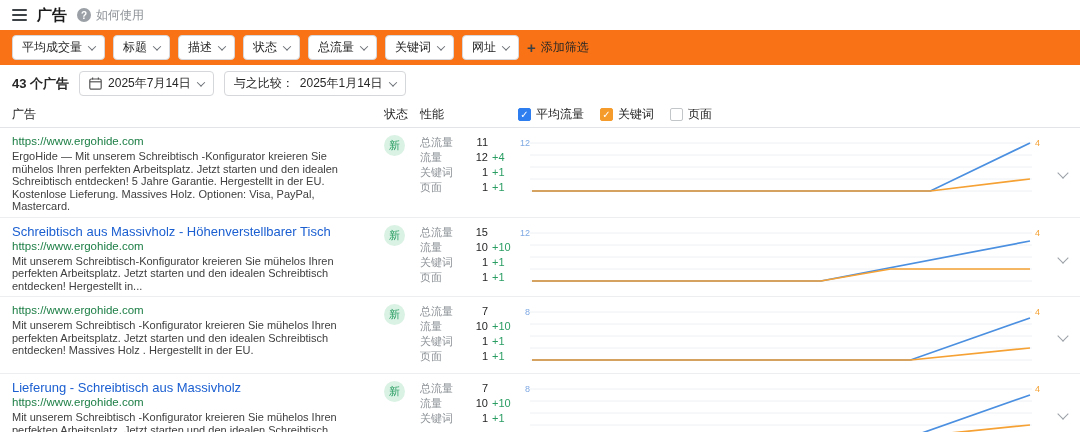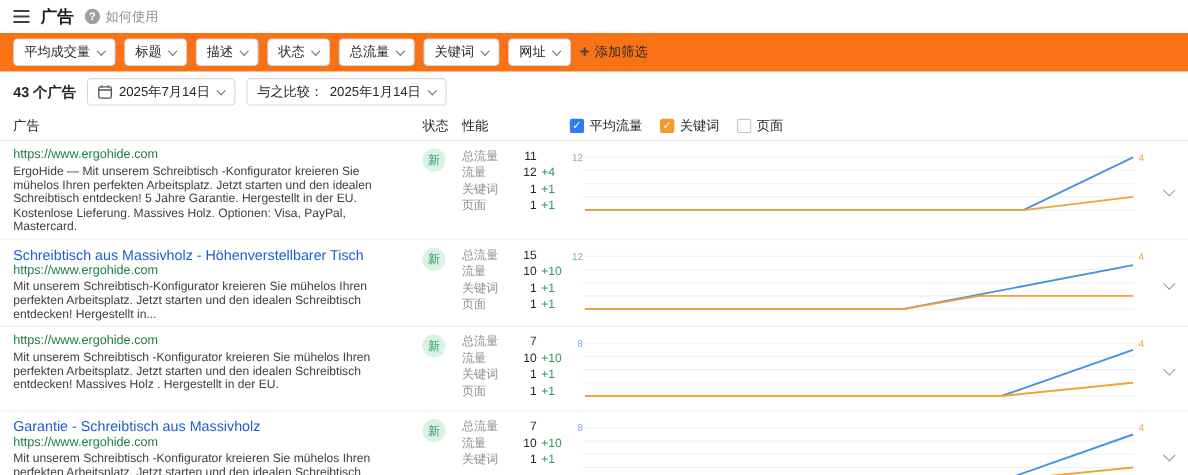--- a/index.html
+++ b/index.html
@@ -302,21 +302,21 @@
           <polyline points="2.0,55.0 379.0,55.0 498.0,43.0" fill="none" stroke="#f5a133" stroke-width="1.7" vector-effect="non-scaling-stroke"></polyline>
         </svg>
       <span class="axis-r">4</span>
     </div>
     <div class="expand-cell">
       <span class="chev-big"></span>
     </div>
   </div>
     <div class="row">
     <div class="ad">
-      <div class="ad-title">Garantie - Schreibtisch aus Massivholz</div>
+      <div class="ad-title">Lieferung - Schreibtisch aus Massivholz</div>
       <div class="ad-url">https://www.ergohide.com</div>
       <div class="ad-desc">Mit unserem Schreibtisch -Konfigurator kreieren Sie mühelos Ihren perfekten Arbeitsplatz. Jetzt starten und den idealen Schreibtisch entdecken!</div>
     </div>
     <div class="status-cell">
       <span class="badge">新</span>
     </div>
     <div class="metrics">
         <div class="metric">
     <span class="m-label">总流量</span>
     <span class="m-value">7</span>

